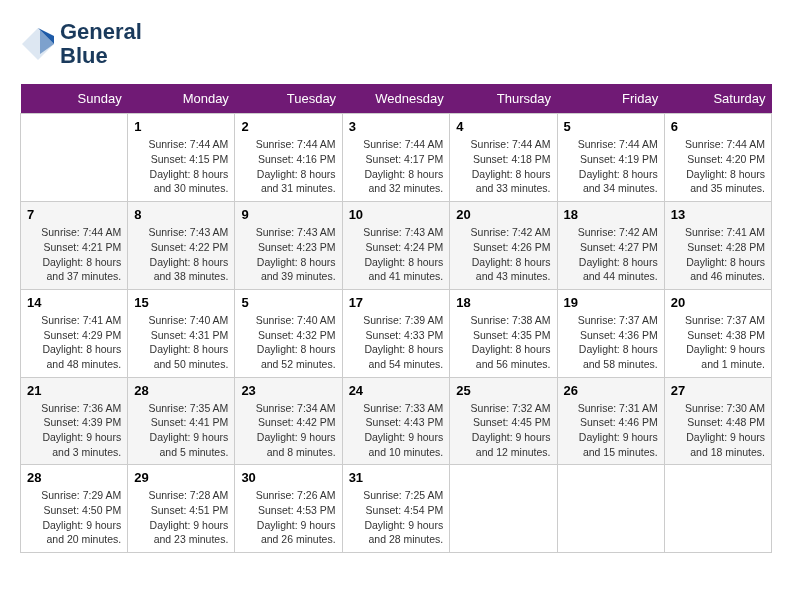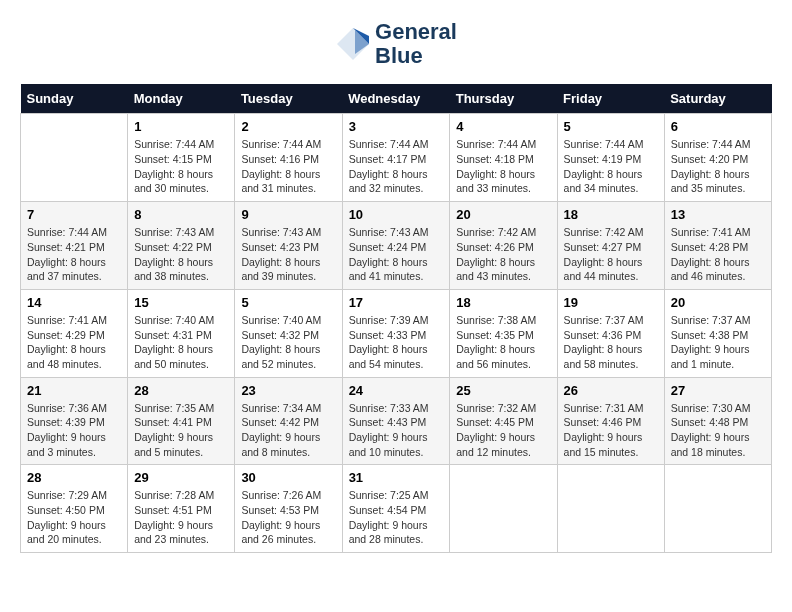--- a/index.html
+++ b/index.html
@@ -5,21 +5,21 @@
     * { box-sizing: border-box; margin: 0; padding: 0; }
     body {
       font-family: Arial, sans-serif;
       background: #fff;
       width: 792px;
       min-height: 612px;
       padding: 20px;
     }
     .header {
       display: flex;
-      justify-content: center;
+      justify-content: flex-start;
       align-items: flex-start;
       margin-bottom: 16px;
     }
     .logo {
       display: flex;
       align-items: center;
     }
     .logo-text {
       font-size: 22px;
       font-weight: bold;
@@ -42,26 +42,26 @@
     .location {
       font-size: 16px;
       color: #333;
     }
     table {
       width: 100%;
       border-collapse: collapse;
       font-size: 11px;
     }
     th {
-      background-color: #0f172a;
+      background-color: #701a75;
       color: #fff;
       padding: 7px 6px;
-      text-align: left;
+      text-align: right;
       font-size: 13px;
-      font-weight: bold;
+      font-weight: normal;
     }
     td {
       border: 1px solid #ccc;
       vertical-align: top;
       padding: 5px 6px;
       width: 108px;
       min-height: 80px;
     }
     tr:nth-child(even) td {
       background-color: #f5f5f5;
@@ -73,20 +73,21 @@
       font-weight: bold;
       font-size: 13px;
       color: #000;
       display: block;
       margin-bottom: 3px;
     }
     .day-info {
       color: #333;
       line-height: 1.4;
       font-size: 10.5px;
+      text-align: right;
     }
     td.empty {
       background: #fff;
     }
   </style>
 </head>
 <body>
 
 <div class="header">
   <div class="logo">

